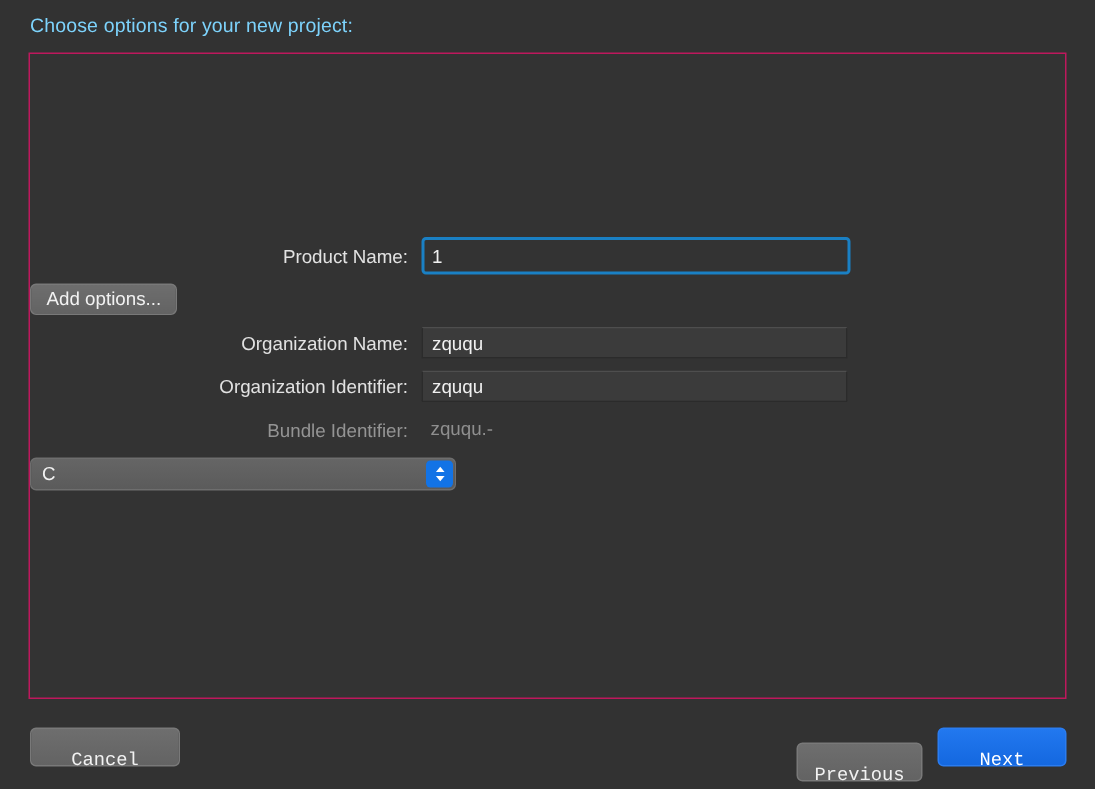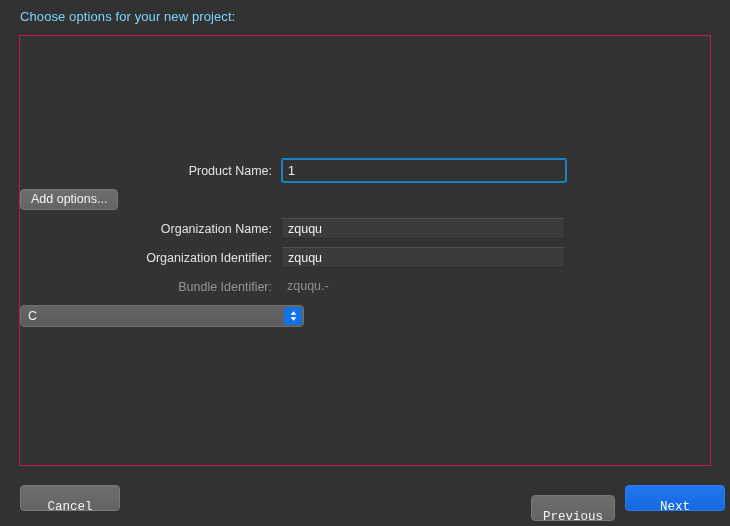--- a/index.html
+++ b/index.html
@@ -180,21 +180,21 @@
     border: 1px solid #797979;
     color: #f2f2f2;
   }
   .btn-blue {
     background: linear-gradient(180deg, #2278ef 0%, #1468e0 100%);
     border: 1px solid #2a7cf0;
     color: #ffffff;
   }
   #cancel-button  { left: 20px;  top: 7px; width: 100px; }
   #previous-button{ left: 531px; top: 17px; width: 82px; }
-  #next-button    { left: 625px; top: 7px; width: 100px; }
+  #next-button    { left: 625px; top: 7px; width: 86px; }
 </style>
 </head>
 <body>
 
 <div class="prompt">Choose options for your new project:</div>
 
 <div class="panel">
 
   <div class="form">
 

